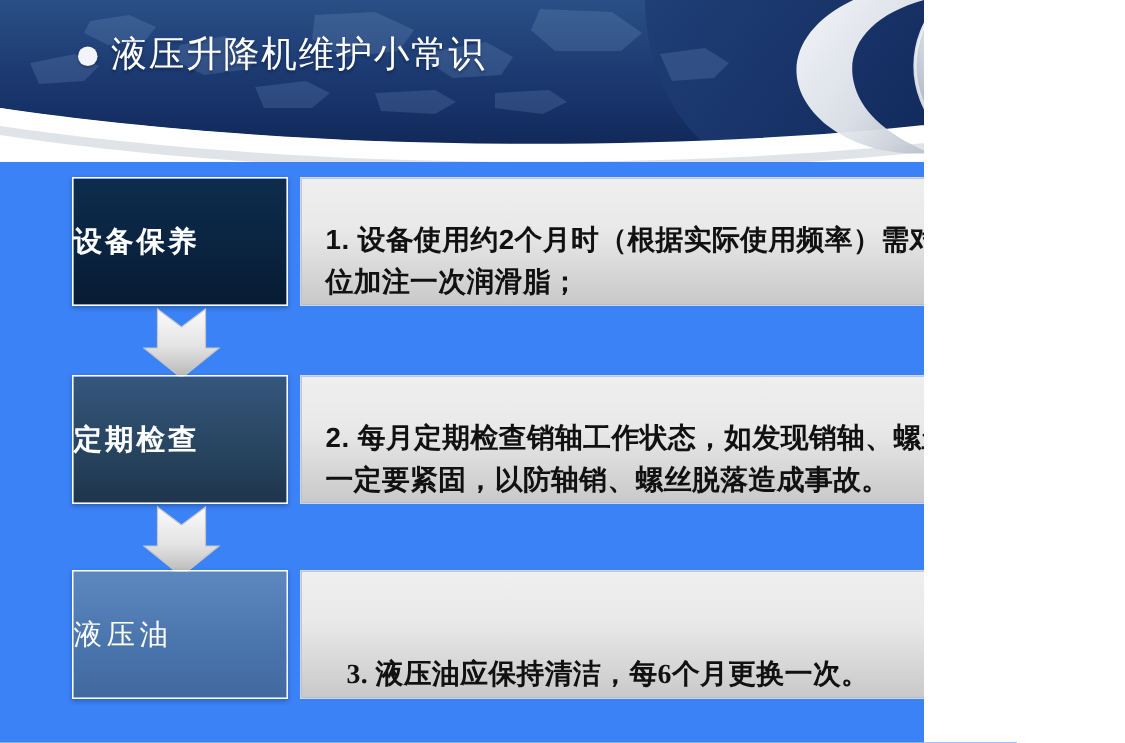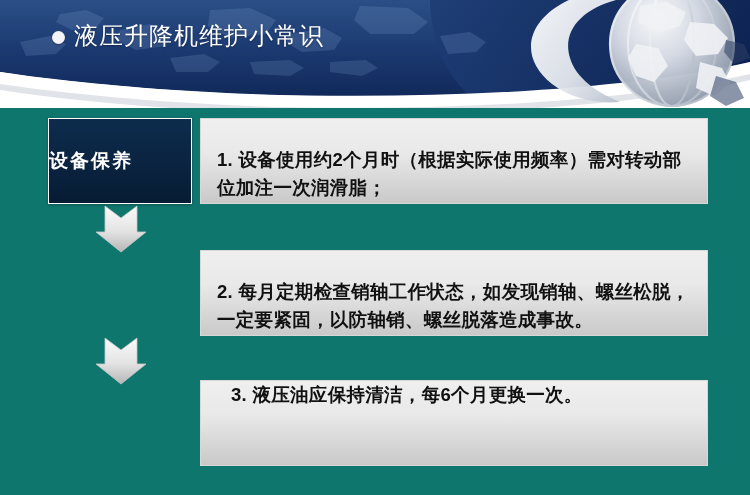--- a/index.html
+++ b/index.html
@@ -2,21 +2,21 @@
 <html><head>
 <meta charset="utf-8">
 <style>
   html,body{margin:0;padding:0;}
   body{
     width:750px;height:495px;
     background:#ffffff;
     font-family:"Liberation Sans","DejaVu Sans",sans-serif;
     overflow:hidden;position:relative;
   }
-  #page{position:relative;width:750px;height:495px;overflow:hidden;background:#0f766e;}
+  #page{position:relative;width:616px;height:495px;overflow:hidden;background:#3b82f6;}
 
   
   .header{position:absolute;left:0;top:0;width:750px;height:108px;overflow:hidden;}
   .header-svg{position:absolute;left:0;top:0;}
   .header-title{
     position:absolute;left:52px;top:20px;
     display:flex;align-items:center;gap:9px;
     color:#ffffff;font-size:24px;font-weight:400;
     letter-spacing:1px;
     text-shadow:0 1px 2px rgba(0,0,0,.35);
@@ -54,21 +54,21 @@
     background:linear-gradient(180deg,#efefef 0%,#e9e9e9 40%,#c9c9c9 100%);
     border:1px solid #d7d7d7;
     box-sizing:border-box;
     display:flex;align-items:flex-end;
     padding:0 14px 0 16px;
   }
   .text-panel p{
     margin:0;color:#111111;font-size:18.5px;font-weight:700;
     line-height:1.55;letter-spacing:.3px;
   }
-  .row-3 .text-panel{align-items:flex-start;}
+  .row-3 .text-panel{align-items:flex-end;font-family:Liberation Serif, serif;}
   .row-3 .text-panel p{padding-left:14px;}
 
   
   .arrow{position:absolute;left:95px;width:52px;height:50px;}
   .arrow-1{top:96px;}
   .arrow-2{top:228px;}
 </style>
 </head>
 <body>
 
@@ -186,38 +186,44 @@
             <stop offset="0%" stop-color="#fbfbfb"></stop>
             <stop offset="55%" stop-color="#e3e3e3"></stop>
             <stop offset="100%" stop-color="#b6b6b6"></stop>
           </linearGradient>
         </defs>
         <path d="M10,2 L26,14 L42,2 L42,28 L51,28 L26,48 L1,28 L10,28 Z" fill="url(#arrGrad1)" stroke="#c6c6c6" stroke-width="0.8"></path>
       </svg>
     </div>
 
     <div class="row row-2">
+      <div class="label-box c2">
+        <span>定期检查</span>
+      </div>
       <div class="text-panel">
         <p>2. 每月定期检查销轴工作状态，如发现销轴、螺丝松脱，一定要紧固，以防轴销、螺丝脱落造成事故。</p>
       </div>
     </div>
 
     <div class="arrow arrow-2">
       <svg width="52" height="50" viewBox="0 0 52 50">
         <defs>
           <linearGradient id="arrGrad2" x1="0" y1="0" x2="0" y2="1">
             <stop offset="0%" stop-color="#fbfbfb"></stop>
             <stop offset="55%" stop-color="#e3e3e3"></stop>
             <stop offset="100%" stop-color="#b6b6b6"></stop>
           </linearGradient>
         </defs>
         <path d="M10,2 L26,14 L42,2 L42,28 L51,28 L26,48 L1,28 L10,28 Z" fill="url(#arrGrad2)" stroke="#c6c6c6" stroke-width="0.8"></path>
       </svg>
     </div>
 
     <div class="row row-3">
+      <div class="label-box c3">
+        <span>液压油</span>
+      </div>
       <div class="text-panel">
         <p>3. 液压油应保持清洁，每6个月更换一次。</p>
       </div>
     </div>
 
   </div>
 </div>
 
 </body></html>

